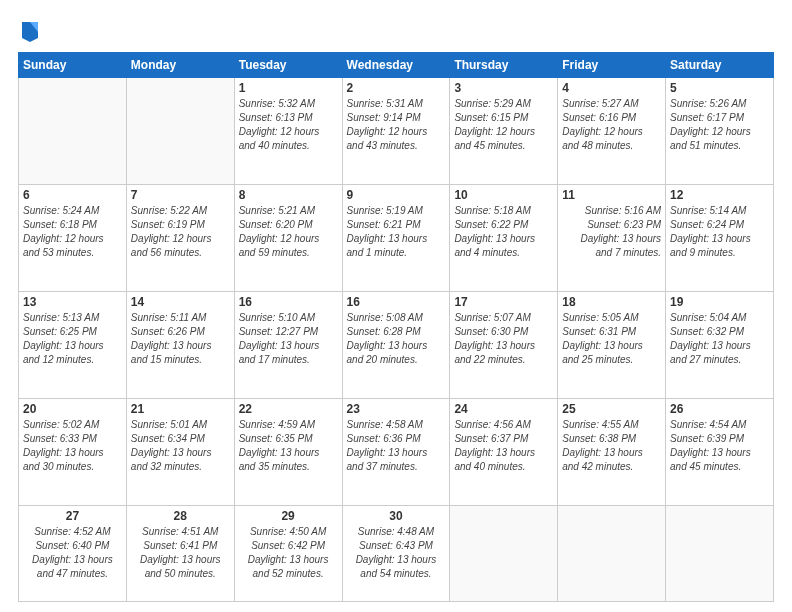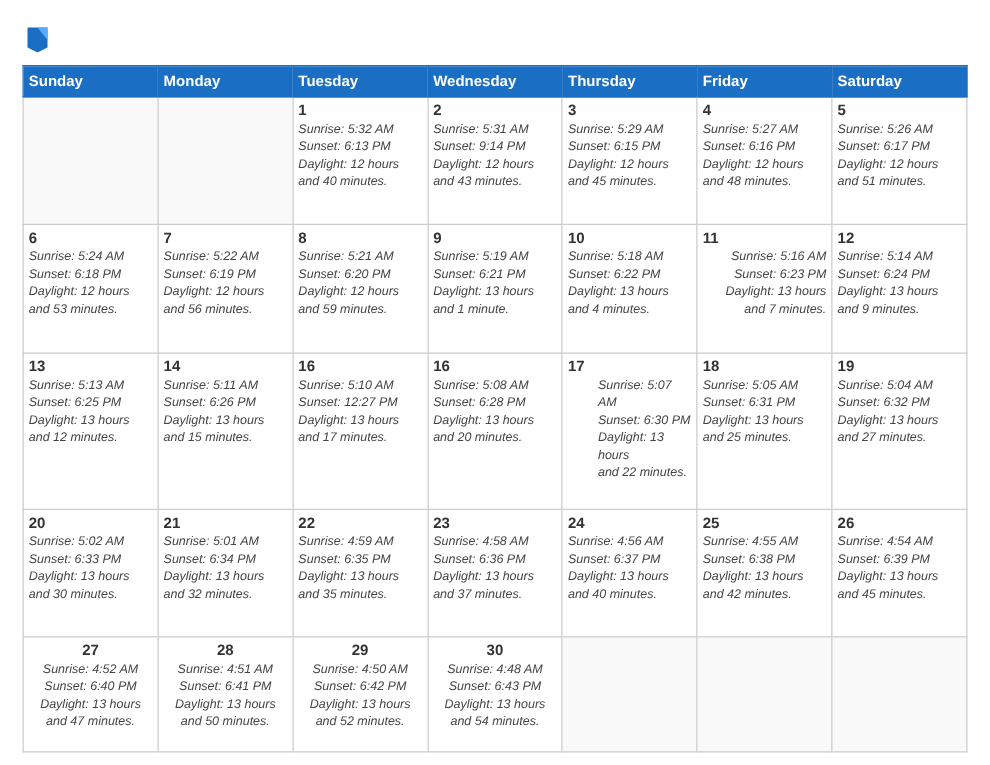--- a/index.html
+++ b/index.html
@@ -253,21 +253,21 @@
           </td>
           <td>
             <span class="day-num">16</span>
             <div class="day-info" style="white-space: pre-line;">Sunrise: 5:08 AM
 Sunset: 6:28 PM
 Daylight: 13 hours
 and 20 minutes.</div>
           </td>
           <td>
             <span class="day-num">17</span>
-            <div class="day-info" style="white-space: pre-line; margin-left: 24px;">Sunrise: 5:07 AM
+            <div class="day-info" style="white-space: pre-line;">Sunrise: 5:07 AM
 Sunset: 6:30 PM
 Daylight: 13 hours
 and 22 minutes.</div>
           </td>
           <td>
             <span class="day-num">18</span>
             <div class="day-info" style="white-space: pre-line;">Sunrise: 5:05 AM
 Sunset: 6:31 PM
 Daylight: 13 hours
 and 25 minutes.</div>

